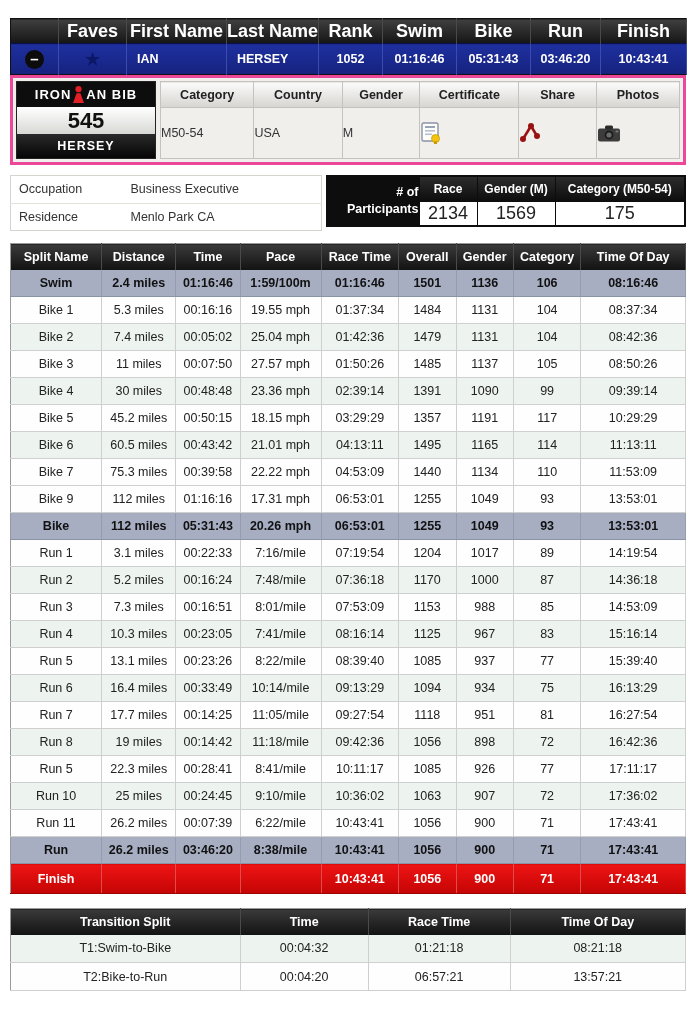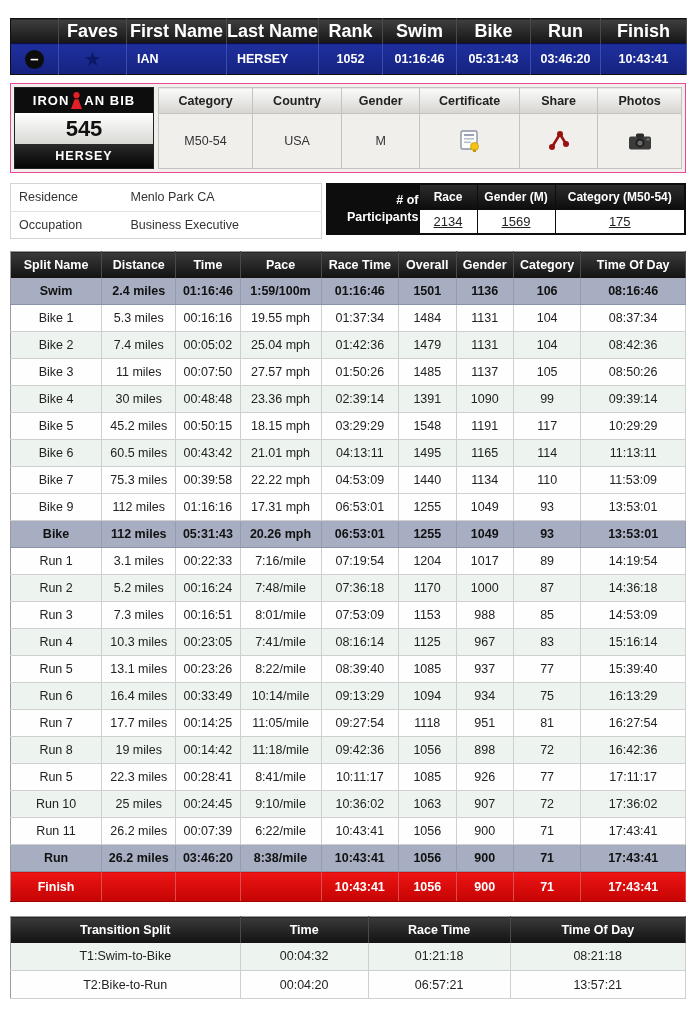--- a/index.html
+++ b/index.html
@@ -31,21 +31,21 @@
   .summary td.name-cell { text-align:left; padding-left:10px; }
   .minus-btn {
     display:inline-block; width:19px; height:19px; line-height:17px;
     background:#0c0c0c; color:#fff; border-radius:50%;
     font-size:15px; font-weight:bold; text-align:center; cursor:pointer;
   }
   .fave-star { color:#0c1767; font-size:17px; cursor:pointer; }
 
   
   .bib-panel {
-    margin-top:8px; border:1px solid #ec4899; background:#f1efec;
+    margin-top:0; border:3px solid #ec4899; background:#f1efec;
     display:flex; padding:3px; height:90px;
   }
   .bib { width:140px; display:flex; flex-direction:column; border:1px solid #222; }
   .bib-logo {
     background:#0d0d0d; color:#fff; height:25px;
     display:flex; align-items:center; justify-content:center;
     font-weight:bold; font-size:13px; letter-spacing:1px;
   }
   .bib-number {
     flex:1; background:linear-gradient(#ffffff,#d8d8d4);
@@ -58,42 +58,42 @@
     font-weight:bold; font-size:12.5px; letter-spacing:1px;
   }
   .info { flex:1; margin-left:4px; }
   .info thead th {
     background:linear-gradient(#fbfbfb,#d6d5d1);
     border:1px solid #c4c3bf; color:#222;
     font-weight:bold; font-size:12.5px; height:26px; text-align:center;
   }
   .info tbody td {
     background:#f1efec; border:1px solid #c4c3bf;
-    text-align:center; font-size:12.5px; color:#333;
+    font-size:12.5px; color:#333;
   }
   .icon-btn { cursor:pointer; display:inline-block; vertical-align:middle; }
 
   
   .details-row { margin-top:10px; display:flex; justify-content:space-between; height:56px; }
   .residence-box { width:312px; border:1px solid #d6d4cf; background:#fff; }
   .residence-box td { font-size:12.5px; height:27px; padding-left:8px; color:#333; border-bottom:1px solid #e4e2dd; }
   .residence-box tr:last-child td { border-bottom:none; }
   .residence-box td.lbl { width:112px; }
   .participants { width:318px; border:2px solid #0d0d0d; background:#0d0d0d; align-self:flex-start; }
   .participants .pt-title {
     background:#0d0d0d; color:#fff; font-weight:bold; font-size:12.5px;
     text-align:right; width:92px; line-height:1.35;
   }
   .participants th {
     background:linear-gradient(#2c2c2c,#0d0d0d); color:#fff; font-weight:bold;
     font-size:12px; height:25px; text-align:center; border:1px solid #0d0d0d;
   }
   .participants td.val {
-    background:#fff; color:#222; font-size:13px; height:25px;
-    text-align:center; border:1px solid #0d0d0d;text-decoration:underline;
+    background:#fff; color:#222; font-size:18px; height:25px;
+    text-align:center; border:1px solid #0d0d0d;
   }
 
   
   .splits { margin-top:12px; border:1px solid #9a9a9a; }
   .splits thead th {
     background:linear-gradient(#3a3a3a,#121212);
     color:#fff; font-weight:bold; font-size:12.5px; height:26px;
     text-align:center; border-right:1px solid #4a4a4a;
   }
   .splits tbody td {
@@ -241,26 +241,26 @@
           </td>
         </tr>
       </tbody>
     </table>
   </div>
 
   <div class="details-row">
     <table class="residence-box">
       <tbody>
         <tr>
+          <td class="lbl">Occupation</td>
+          <td>Business Executive</td>
+        </tr>
+        <tr>
           <td class="lbl">Residence</td>
           <td>Menlo Park CA</td>
-        </tr>
-        <tr>
-          <td class="lbl">Occupation</td>
-          <td>Business Executive</td>
         </tr>
       </tbody>
     </table>
     <table class="participants">
       <colgroup>
         <col style="width:92px">
           <col style="width:58px">
           <col style="width:78px">
           <col style="width:130px">
       </colgroup>
@@ -363,21 +363,21 @@
           <td>1090</td>
           <td>99</td>
           <td>09:39:14</td>
         </tr>
         <tr class="row-white">
           <td class="cell-name">Bike 5</td>
           <td>45.2 miles</td>
           <td>00:50:15</td>
           <td>18.15 mph</td>
           <td>03:29:29</td>
-          <td>1548</td>
+          <td>1357</td>
           <td>1191</td>
           <td>117</td>
           <td>10:29:29</td>
         </tr>
         <tr class="row-green">
           <td class="cell-name">Bike 6</td>
           <td>60.5 miles</td>
           <td>00:43:42</td>
           <td>21.01 mph</td>
           <td>04:13:11</td>

